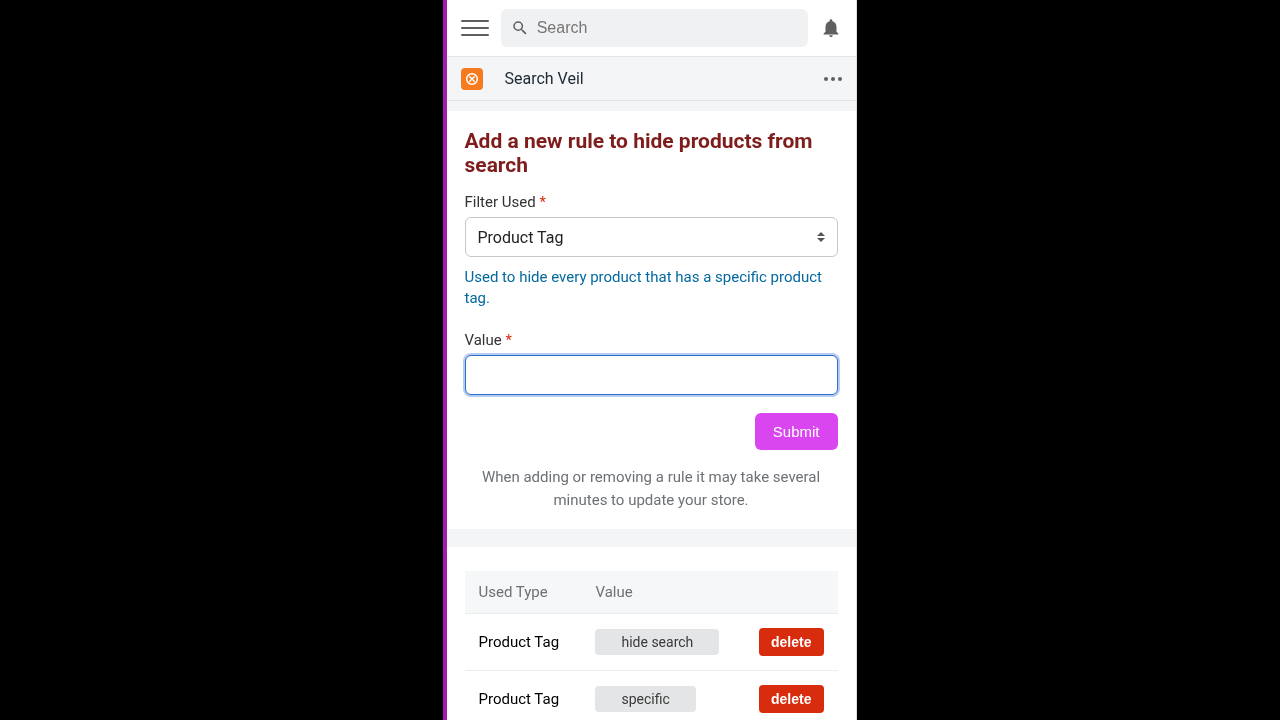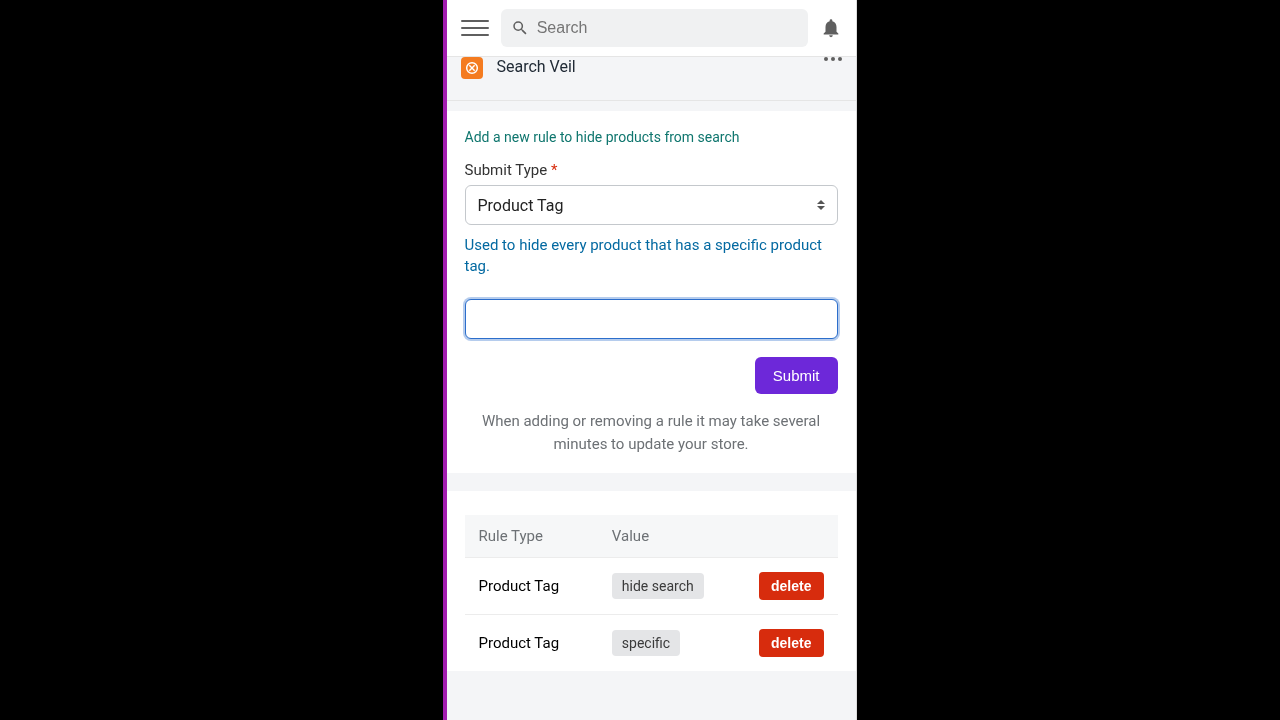--- a/index.html
+++ b/index.html
@@ -53,42 +53,42 @@
   .searchbox svg { width:20px; height:20px; fill:#5f5f5f; }
   .searchbox input {
     border:none; background:transparent; outline:none;
     font-size:16px; color:#5f5f5f; width:100%;
   }
   .bell { width:22px; height:22px; fill:#5f5f5f; cursor:pointer;}
   
   .appheader {
     height:44px;
     background:#f4f5f7;
-    display:flex; align-items:flex-start;
+    display:flex; align-items:center;
     padding:0 14px;
-    gap:14px;
+    gap:22px;
     border-bottom:1px solid #e5e5e5;
   }
   .appicon {
     width:22px; height:22px; border-radius:4px;
     background:#f47b20;
     display:flex; align-items:center; justify-content:center;
   }
   .appicon svg { width:16px; height:16px; }
   .appname { font-size:16px; color:#212b36; }
   .more { margin-left:auto; display:flex; gap:3px; cursor:pointer;}
   .more span { width:4px; height:4px; background:#5f5f5f; border-radius:50%; }
   
   .card {
     background:#fff;
     margin-top:10px;
     padding:18px;
   }
   .card h2 {
-    font-size:14px; font-weight:400; color:#0f766e; margin-bottom:16px;
+    font-size:21px; font-weight:700; color:#7f1d1d; margin-bottom:16px;
   }
   .label { font-size:15px; color:#333; margin-bottom:6px; display:block;}
   .req { color:#d72c0d; }
   .select-wrap {
     position:relative;
     border:1px solid #c4c8cc;
     border-radius:6px;
     height:40px;
     display:flex; align-items:center;
     padding:0 12px;
@@ -110,21 +110,21 @@
     border:1px solid #2c6ecb;
     box-shadow:0 0 0 2px rgba(44,110,203,0.35);
     border-radius:6px;
     height:40px;
     width:100%;
     background:#fff;
   }
   .input-focused input { border:none; outline:none; width:100%; height:100%; padding:0 12px; font-size:16px; background:transparent;}
   .submit-row { display:flex; justify-content:flex-end; margin-top:18px;}
   .btn-submit {
-    background:#6d28d9;
+    background:#d946ef;
     color:#fff;
     border:none;
     border-radius:6px;
     padding:10px 18px;
     font-size:15px;
     cursor:pointer;
   }
   .note { text-align:center; color:#6d7175; font-size:15px; line-height:1.5; margin-top:16px;}
   
   .rules-card { margin-top:18px; padding-bottom:0;}
@@ -134,21 +134,21 @@
   }
   .tbl thead th {
     text-align:left; font-weight:400; color:#6d7175;
     background:#f6f7f8; padding:12px 14px;
   }
   .tbl tbody td {
     padding:14px 14px; border-top:1px solid #ececec; vertical-align:middle;
   }
   .tag-pill {
     background:#e4e5e7; color:#3a3a3a;
-    padding:5px 10px; border-radius:4px; font-size:14px;
+    padding:5px 26px; border-radius:4px; font-size:14px;
     display:inline-block;
   }
   .btn-delete {
     background:#d72c0d; color:#fff; border:none; border-radius:4px;
     padding:6px 12px; font-size:14px; font-weight:700; cursor:pointer;
   }
   .col-action { text-align:right; width:80px;}
 </style>
 </head>
 <body>
@@ -184,46 +184,49 @@
         <span></span>
         <span></span>
         <span></span>
       </div>
   </div>
 
   <div class="card">
     <h2>Add a new rule to hide products from search</h2>
 
     <label class="label">
-      <span>Submit Type</span> <span class="req">*</span>
+      <span>Filter Used</span> <span class="req">*</span>
     </label>
     <div class="select-wrap">
       <span>Product Tag</span>
       <span class="select-caret"></span>
     </div>
     <div class="helptext">Used to hide every product that has a specific product tag.</div>
 
     <div style="height:22px"></div>
 
+    <label class="label">
+      <span>Value</span> <span class="req">*</span>
+    </label>
     <div class="input-focused">
       <input type="text" value="" style="">
     </div>
 
     <div class="submit-row">
       <button class="btn-submit">Submit</button>
     </div>
 
     <div class="note">When adding or removing a rule it may take several minutes to update your store.</div>
   </div>
 
   <div class="card rules-card">
     <table class="tbl">
       <thead>
         <tr>
-          <th>Rule Type</th>
+          <th>Used Type</th>
           <th>Value</th>
           <th class="col-action"></th>
         </tr>
       </thead>
       <tbody>
         <tr>
           <td>Product Tag</td>
           <td><span class="tag-pill">hide search</span></td>
           <td class="col-action"><button class="btn-delete">delete</button></td>
         </tr>

